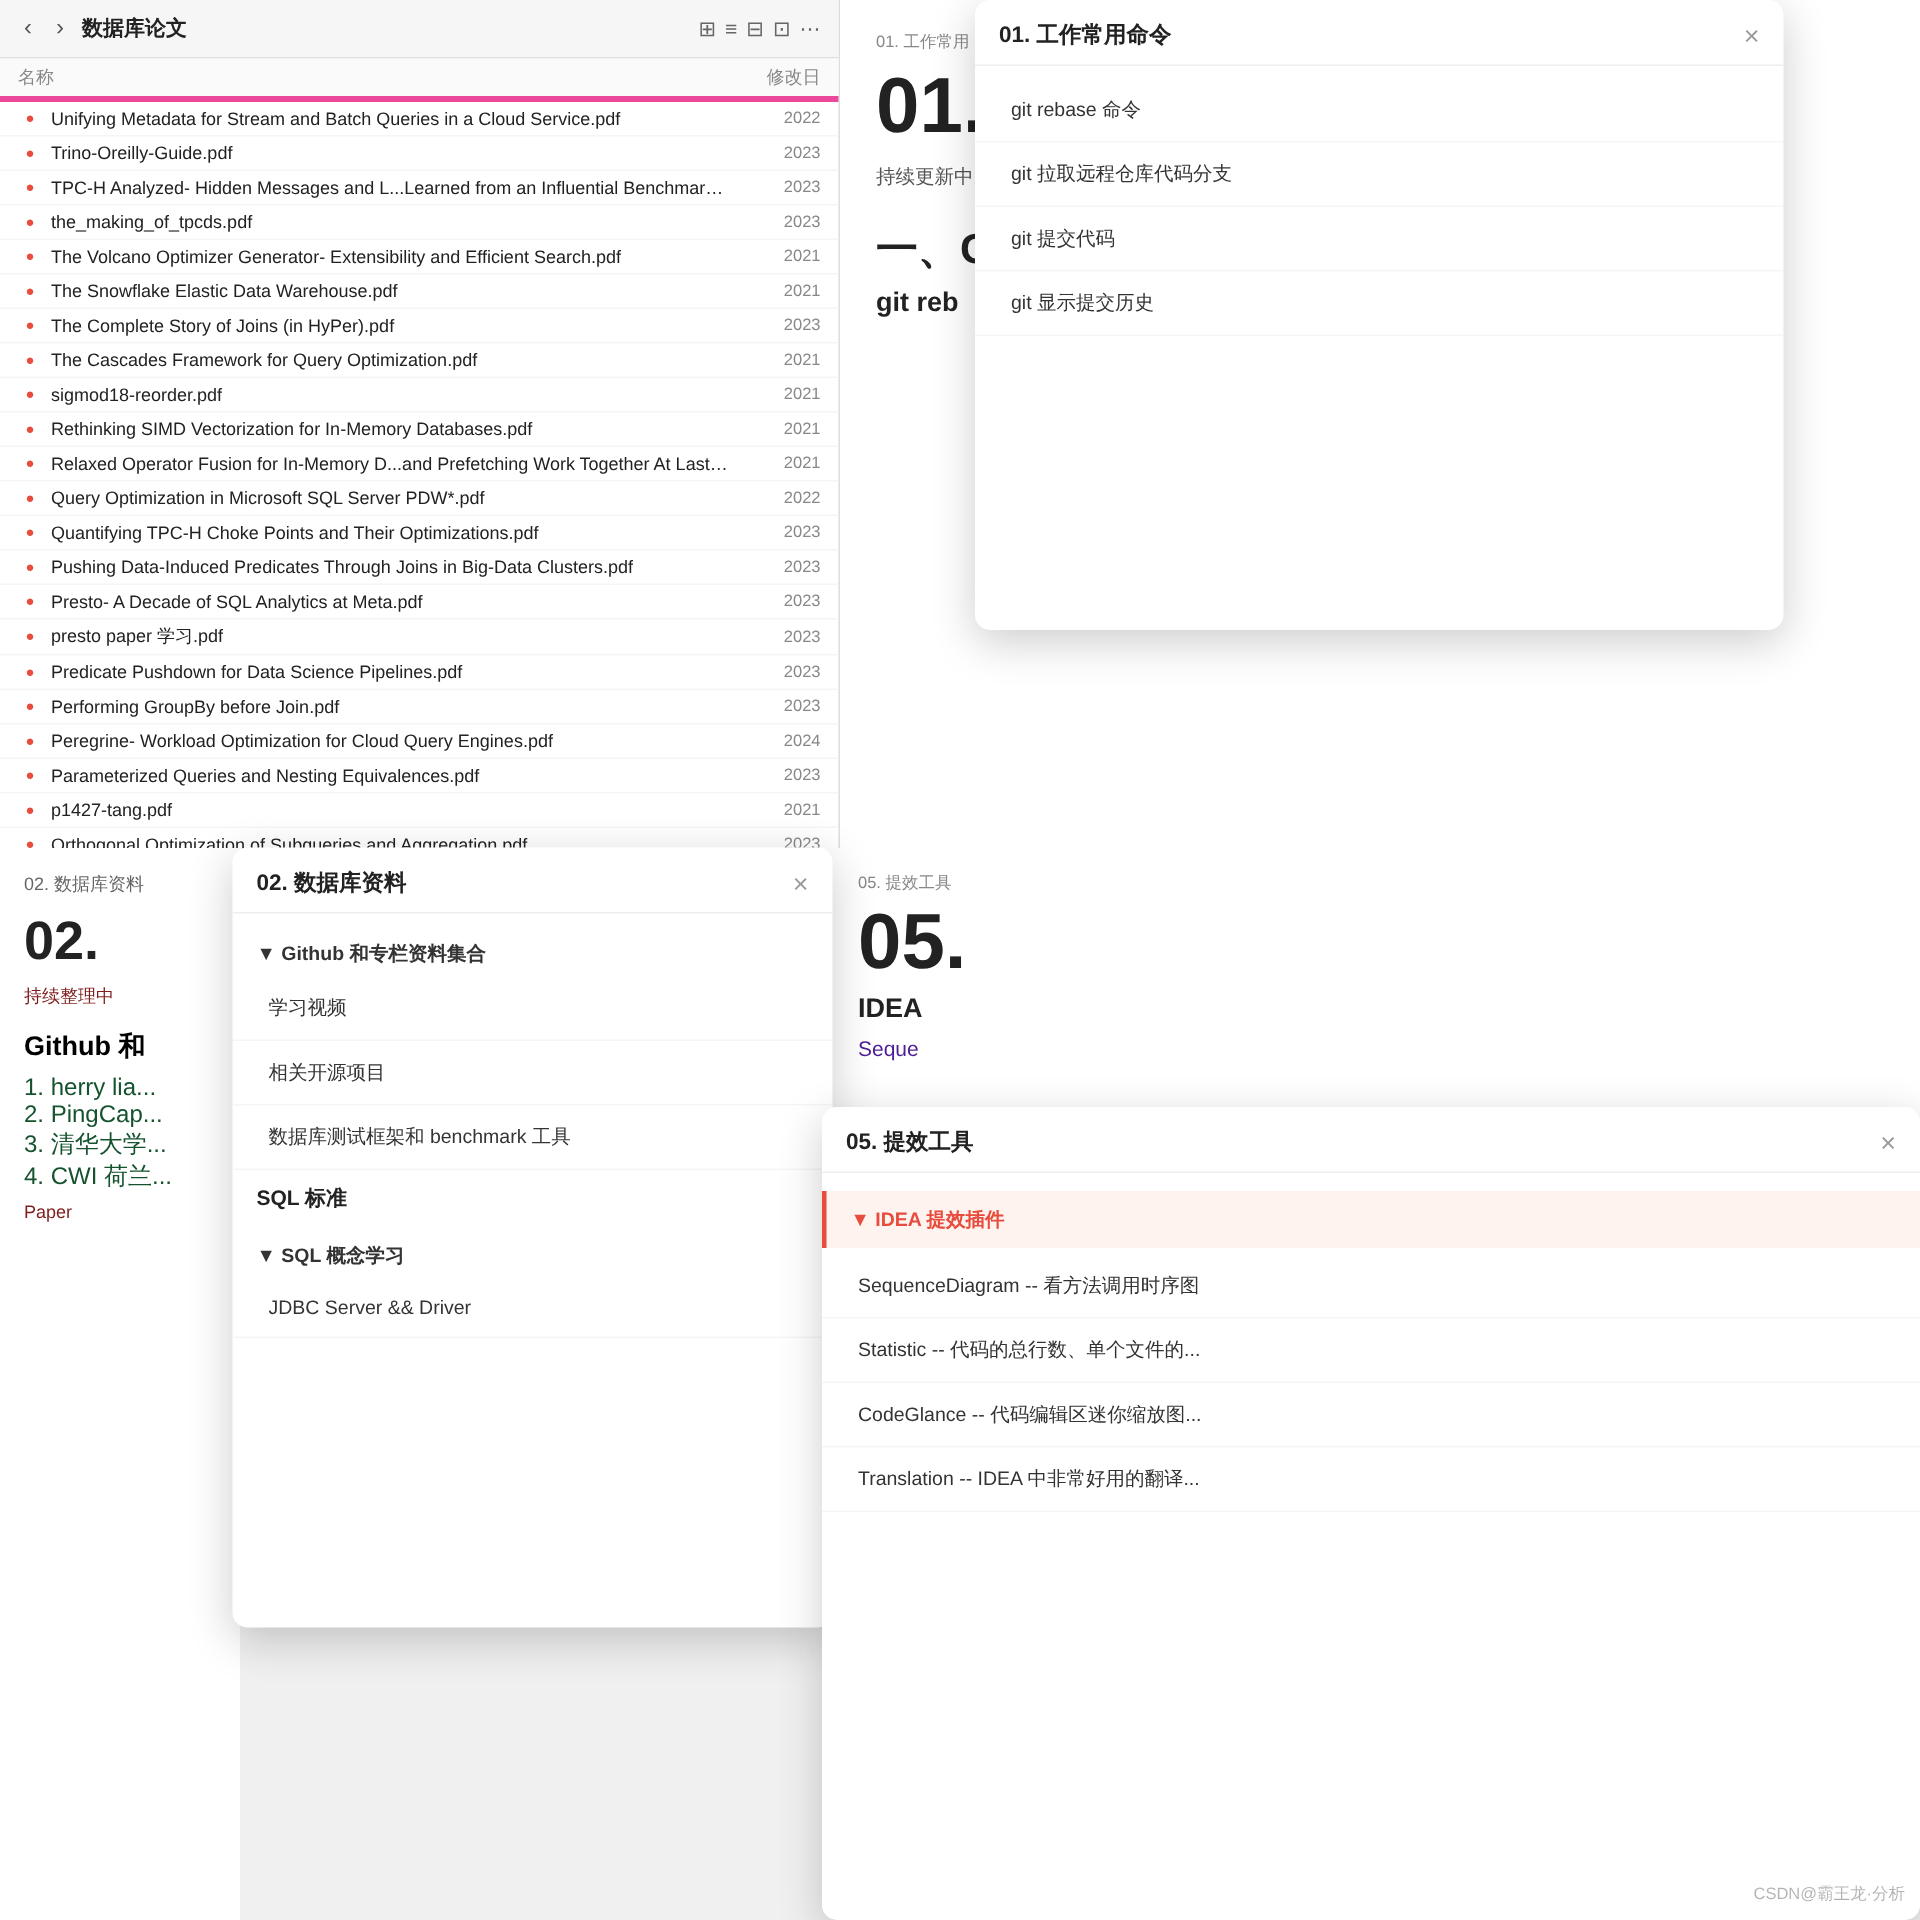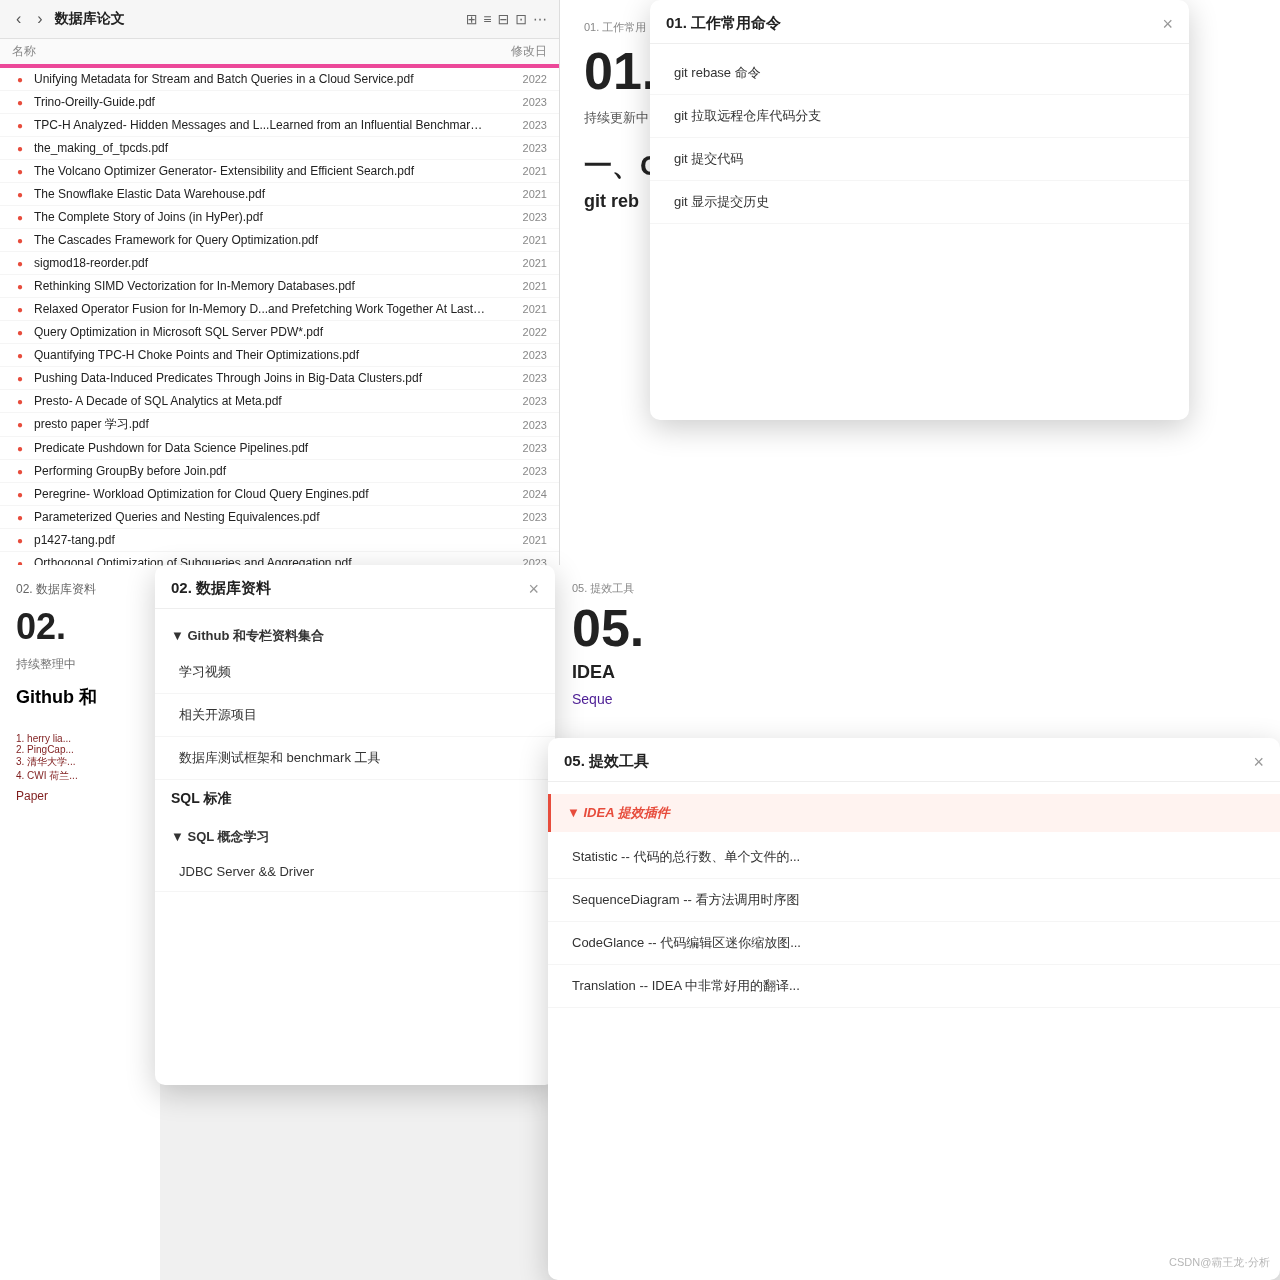--- a/index.html
+++ b/index.html
@@ -258,21 +258,20 @@
       width: 732px;
       height: 542px;
       z-index: 10;
     }
 
     .panel-05 .highlighted-section {
       background: #fff3f0;
       padding: 10px 16px;
       border-left: 3px solid #e74c3c;
       margin: 4px 0;
-      font-style: italic;
     }
 
     .highlighted-section .section-header {
       color: #e74c3c;
     }
 
     .watermark {
       position: absolute;
       bottom: 10px;
       right: 10px;
@@ -300,21 +299,21 @@
     }
 
     .left-big-title {
       font-size: 36px;
       font-weight: 800;
       color: #222;
     }
 
     .left-desc {
       font-size: 12px;
-      color: #737373;
+      color: #7f1d1d;
       margin: 8px 0;
     }
 
     .left-section-title {
       font-size: 18px;
       font-weight: 700;
       margin: 12px 0 6px;
     }
   </style>
 </head>
@@ -508,21 +507,21 @@
       <span class="calcite-item-dots">···</span>
     </div>
   </div>
 </div>
 
 <div class="left-content">
   <div class="left-tab-label">02. 数据库资料</div>
   <div class="left-big-title">02.</div>
   <div class="left-desc">持续整理中</div>
   <div class="left-section-title">Github 和</div>
-  <div style="font-size:10px;color:#7f1d1d;margin-top:24px;">
+  <div style="font-size:16px;color:#14532d;margin-top:8px;">
     <div>1. herry lia...</div>
     <div>2. PingCap...</div>
     <div>3. 清华大学...</div>
     <div>4. CWI 荷兰...</div>
   </div>
   <div style="font-size:12px;color:#7f1d1d;margin-top:6px;">Paper</div>
 </div>
 
 <div class="panel panel-02">
   <div class="panel-header">
@@ -548,22 +547,22 @@
   <div class="panel-header">
     <span class="panel-title">05. 提效工具</span>
     <button class="panel-close">×</button>
   </div>
   <div class="panel-body">
     <div class="highlighted-section">
       <div class="section-header" style="color:#e74c3c;padding:0;">
         <span>▼ </span>IDEA 提效插件
       </div>
     </div>
+    <div class="menu-item">SequenceDiagram -- 看方法调用时序图</div>
     <div class="menu-item">Statistic -- 代码的总行数、单个文件的...</div>
-    <div class="menu-item">SequenceDiagram -- 看方法调用时序图</div>
     <div class="menu-item">CodeGlance -- 代码编辑区迷你缩放图...</div>
     <div class="menu-item">Translation -- IDEA 中非常好用的翻译...</div>
   </div>
 </div>
 
 <div style="position:absolute;top:565px;left:548px;width:732px;height:200px;background:#fff;z-index:1;padding:16px 24px;overflow:hidden;">
   <div style="font-size:11px;color:#888;margin-bottom:6px;">05. 提效工具</div>
   <div style="font-size:52px;font-weight:900;color:#222;line-height:1;">05.</div>
   <div style="font-size:18px;font-weight:700;color:#222;margin-top:8px;">IDEA</div>
   <div style="font-size:14px;color:#4c1d95;margin-top:8px;">Seque</div>

